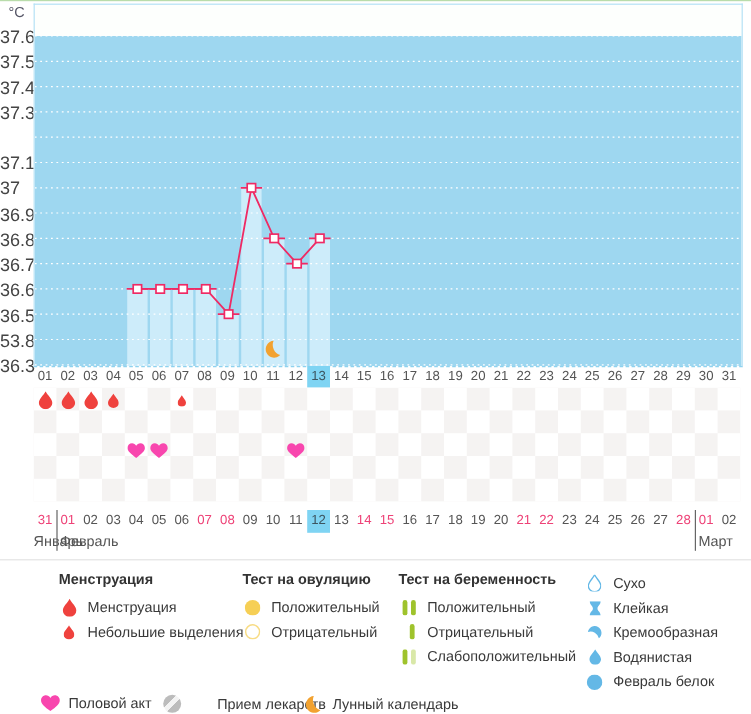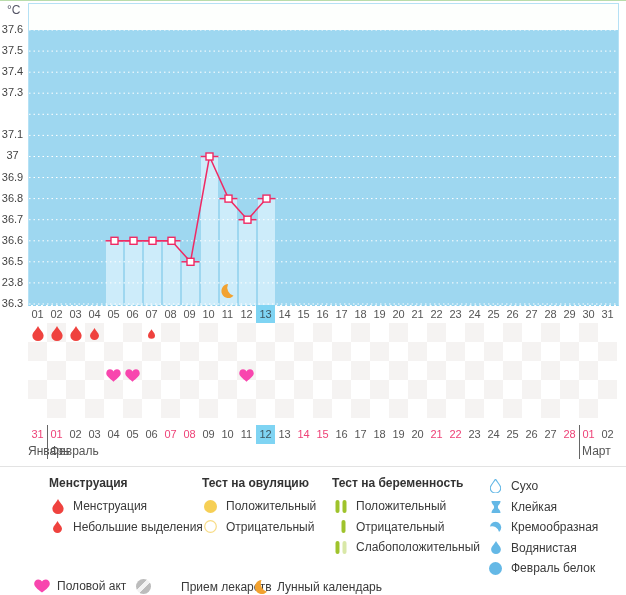--- a/index.html
+++ b/index.html
@@ -1,19 +1,19 @@
 <!DOCTYPE html>
 <html><head>
 <meta charset="utf-8">
 <style>
   html,body{margin:0;padding:0;background:#fff;}
   #app{position:relative;width:626px;height:595px;font-family:"Liberation Sans",sans-serif;overflow:hidden;background:#fff;}
   .top-accent{position:absolute;left:0;top:0;width:626px;height:1px;background:#b9dcab;}
   .unit{position:absolute;left:7px;top:3px;font-size:12px;color:#556;}
-  .ylab{position:absolute;left:0;width:25px;text-align:center;font-size:11px;color:#444;}
+  .ylab{position:absolute;left:0;width:25px;text-align:left;font-size:15px;color:#444;}
   #plot{position:absolute;left:28px;top:3px;width:589px;height:301px;background:#fdfffd;border:1px solid #b5e1f5;border-bottom:1px dashed #8fd2ef;}
   #plotsvg{position:absolute;left:0;top:0;}
   #cycleRow{position:absolute;left:28px;top:305px;display:flex;}
   .dcell{width:19px;height:18px;line-height:18px;text-align:center;font-size:11px;color:#555;}
   .dcell.hl{background:#7fd4f3;color:#3d5560;}
   #symGrid{position:absolute;left:28px;top:323px;width:589px;height:95px;
     background-image:conic-gradient(#f5f3f2 25%,#ffffff 0 50%,#f5f3f2 0 75%,#ffffff 0);
     background-size:38px 38px;}
   .symcell{position:absolute;width:19px;height:19px;display:flex;align-items:center;justify-content:center;}
   #dateRow{position:absolute;left:28px;top:425px;display:flex;}
@@ -43,21 +43,21 @@
       <div class="ylab" style="top: 65.1538px;">37.4</div>
       <div class="ylab" style="top: 86.2308px;">37.3</div>
       <div class="ylab" style="top: 107.308px; padding-left: 35px;">37.2</div>
       <div class="ylab" style="top: 128.385px;">37.1</div>
       <div class="ylab" style="top: 149.462px;">37</div>
       <div class="ylab" style="top: 170.538px;">36.9</div>
       <div class="ylab" style="top: 191.615px;">36.8</div>
       <div class="ylab" style="top: 212.692px;">36.7</div>
       <div class="ylab" style="top: 233.769px;">36.6</div>
       <div class="ylab" style="top: 254.846px;">36.5</div>
-      <div class="ylab" style="top: 275.923px;">23.8</div>
+      <div class="ylab" style="top: 275.923px;">53.8</div>
       <div class="ylab" style="top: 297px;">36.3</div>
     </div>
   <div id="plot">
       <svg id="plotsvg" width="589" height="301">
         <rect x="0" y="26" width="589" height="275" fill="#9ed7f0"></rect>
         <rect x="77" y="236.8" width="17" height="64.2" fill="#cdecfa"></rect>
         <rect x="96" y="236.8" width="17" height="64.2" fill="#cdecfa"></rect>
         <rect x="115" y="236.8" width="17" height="64.2" fill="#cdecfa"></rect>
         <rect x="134" y="236.8" width="17" height="64.2" fill="#cdecfa"></rect>
         <rect x="153" y="257.8" width="17" height="43.2" fill="#cdecfa"></rect>

